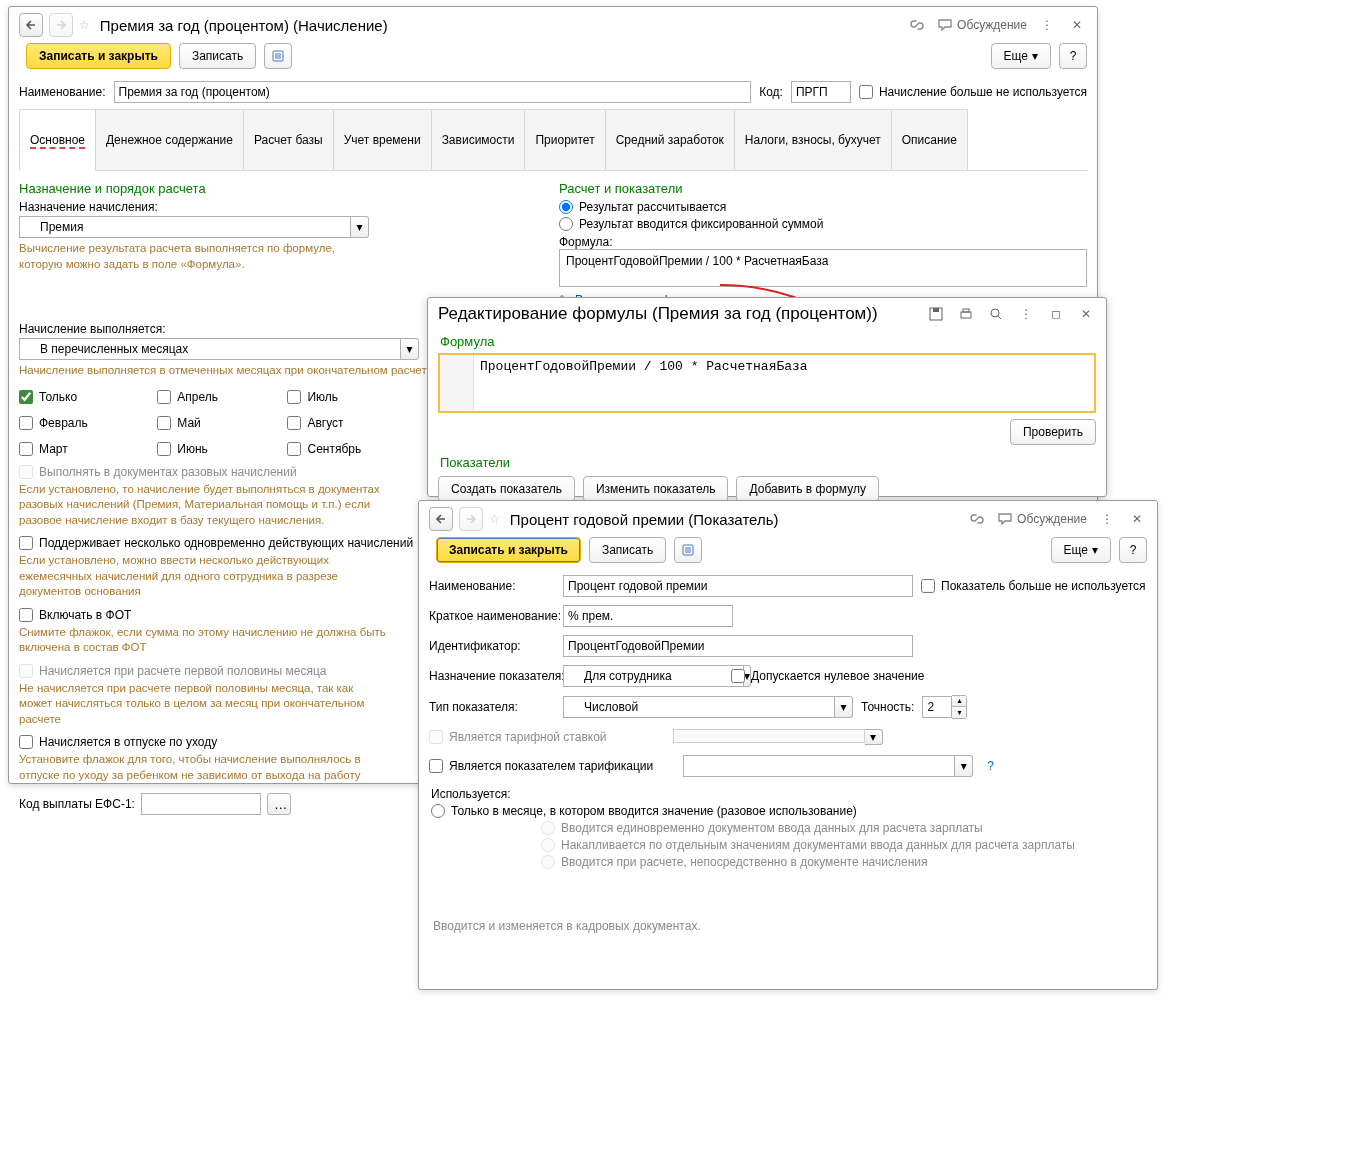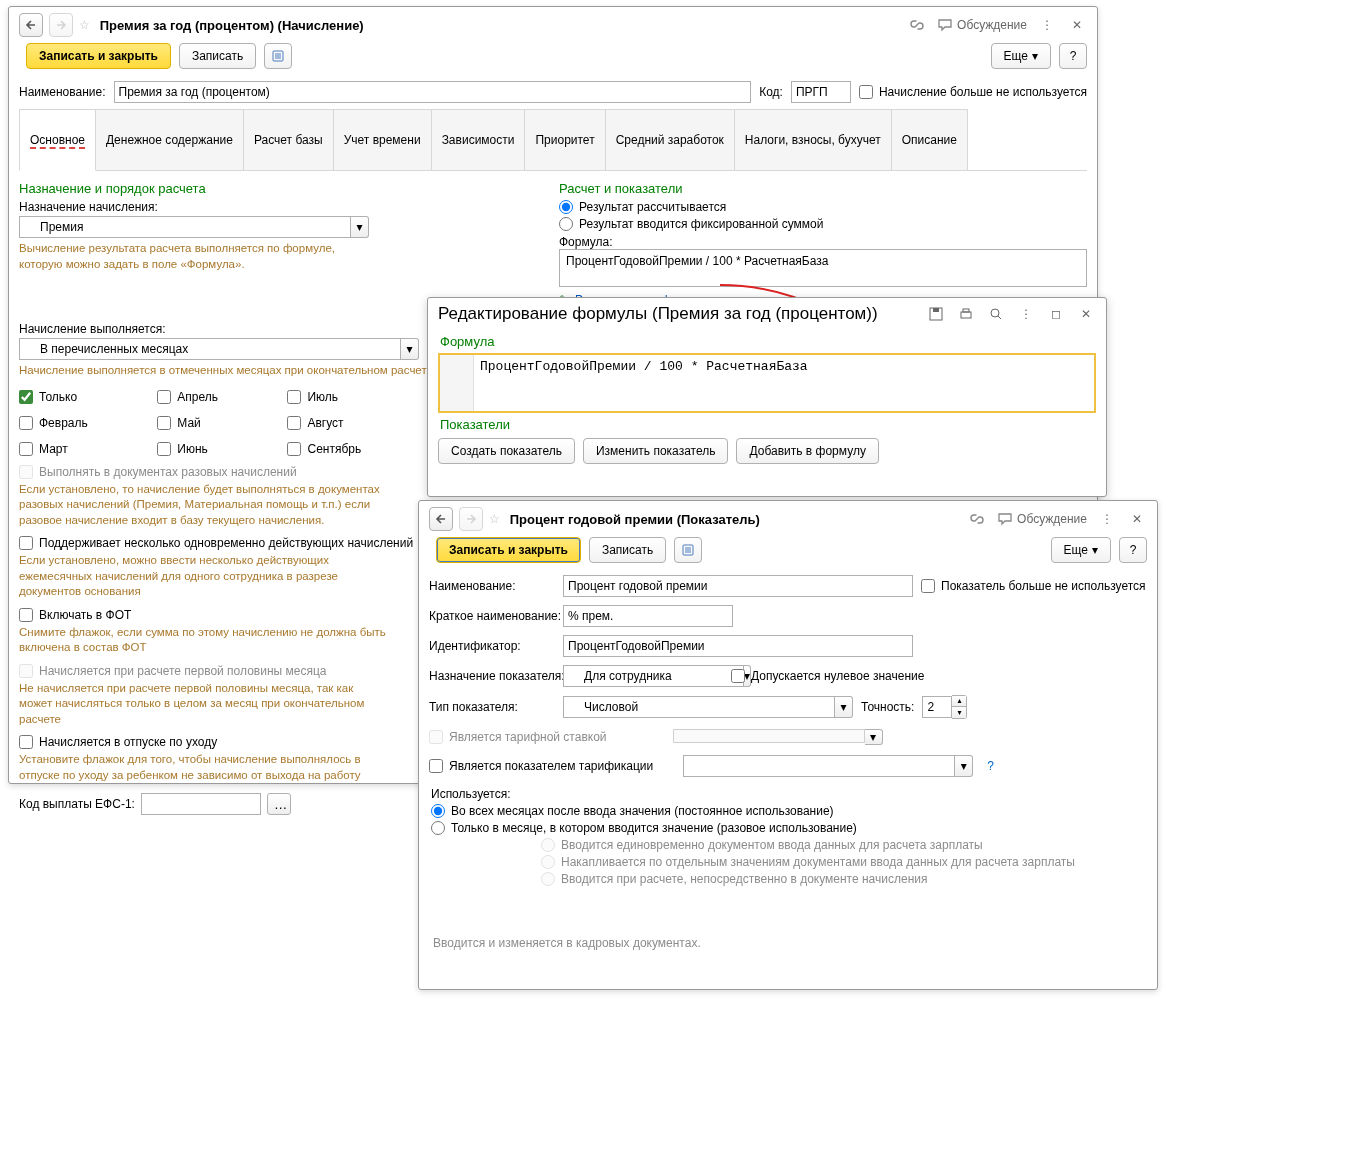--- a/index.html
+++ b/index.html
@@ -16,21 +16,21 @@
   --tan:#a9782c;
   --tab-active:#fff;
   --tab-inactive:#f5f5f5;
 }
 *{box-sizing:border-box;font-family:Arial,Helvetica,sans-serif;}
 body{margin:0;background:#fff;font-size:12px;color:var(--text);width:1362px;height:1171px;position:relative;}
 .win{position:absolute;background:#fff;border:1px solid #9a9a9a;border-radius:3px;box-shadow:0 2px 6px rgba(0,0,0,.15);}
 .win-hdr{display:flex;align-items:center;padding:6px 10px 4px;gap:6px;}
 .nav-btn{width:24px;height:24px;border:1px solid var(--border);background:linear-gradient(#fff,#eee);border-radius:4px;display:inline-flex;align-items:center;justify-content:center;cursor:pointer;}
 .nav-btn.dis{opacity:.5;}
-.title{font-size:13px;font-weight:bold;margin:0 0 0 4px;}
+.title{font-size:15px;font-weight:normal;margin:0 0 0 4px;}
 .win-ctl{margin-left:auto;display:flex;align-items:center;gap:10px;}
 .icon-btn{width:20px;height:20px;display:inline-flex;align-items:center;justify-content:center;cursor:pointer;color:#666;}
 .toolbar{display:flex;align-items:center;gap:8px;padding:2px 10px 6px;}
 .btn{height:26px;padding:0 12px;border:1px solid var(--border);background:linear-gradient(#fff,#f2f2f2);border-radius:4px;cursor:pointer;font-size:12px;display:inline-flex;align-items:center;}
 .btn.primary{background:linear-gradient(#ffe97a,var(--yellow));border-color:var(--yellow-b);font-weight:bold;margin-left:7px;}
 .btn.sm-icon{width:28px;padding:0;justify-content:center;}
 .btn-more{margin-left:auto;}
 .caret{margin-left:4px;}
 .field-row{display:flex;align-items:center;gap:8px;padding:2px 10px;margin:4px 0; }
 label.fl{white-space:nowrap;font-size:12px;}
@@ -317,20 +317,23 @@
       <span class="icon-btn">⋮</span>
       <span class="icon-btn">◻</span>
       <span class="icon-btn">✕</span>
     </div>
   </div>
   <div class="sec-title" style="margin-left:12px;">Формула</div>
   <div class="formula-edit">
     <div class="fe-gutter"></div>
     <textarea class="fe-text" style="">ПроцентГодовойПремии / 100 * РасчетнаяБаза</textarea>
   </div>
+  <div class="w2-bar">
+    <button class="btn">Проверить</button>
+  </div>
   <div class="sec-title" style="margin-left:12px;">Показатели</div>
   <div class="w2-row">
     <button class="btn">Создать показатель</button>
     <button class="btn">Изменить показатель</button>
     <button class="btn">Добавить в формулу</button>
   </div>
 </div>
 
 <div class="win" style="left:418px;top:500px;width:740px;height:490px;">
   <div class="win-hdr">
@@ -445,24 +448,20 @@
     <div class="select-wrap" style="width:290px;margin-left:22px;">
       <input class="txt" style="">
       <span class="sel-btn">▾</span>
     </div>
     <span style="color:#0066cc;margin-left:6px;">?</span>
   </div>
 
   <div style="padding:4px 12px 0;">
     <div>Используется:</div>
     <div class="radio">
-        <input type="radio" name="r3" checked="" style="">
-        <label>Во всех месяцах после ввода значения (постоянное использование)</label>
-      </div>
-    <div class="radio">
         <input type="radio" name="r3" style="">
         <label>Только в месяце, в котором вводится значение (разовое использование)</label>
       </div>
     <div style="padding-left:110px;">
       <div class="radio dis">
           <input type="radio" disabled="" style="">
           <label>Вводится единовременно документом ввода данных для расчета зарплаты</label>
         </div>
       <div class="radio dis">
           <input type="radio" disabled="" style="">

